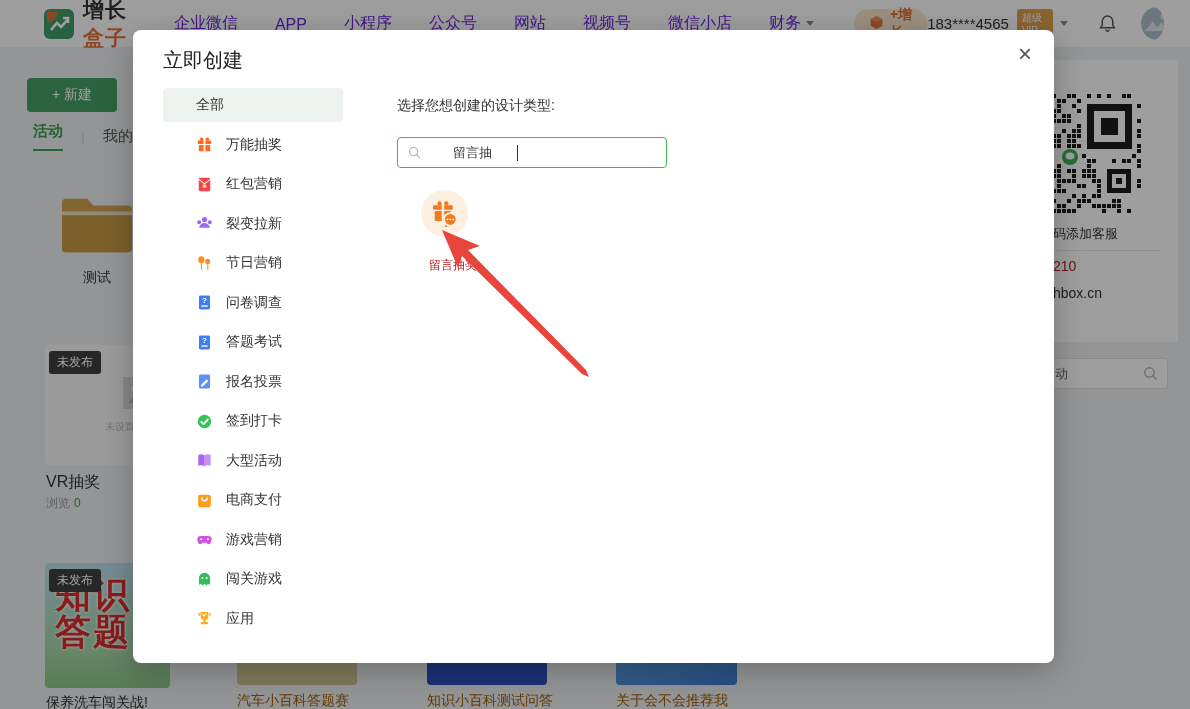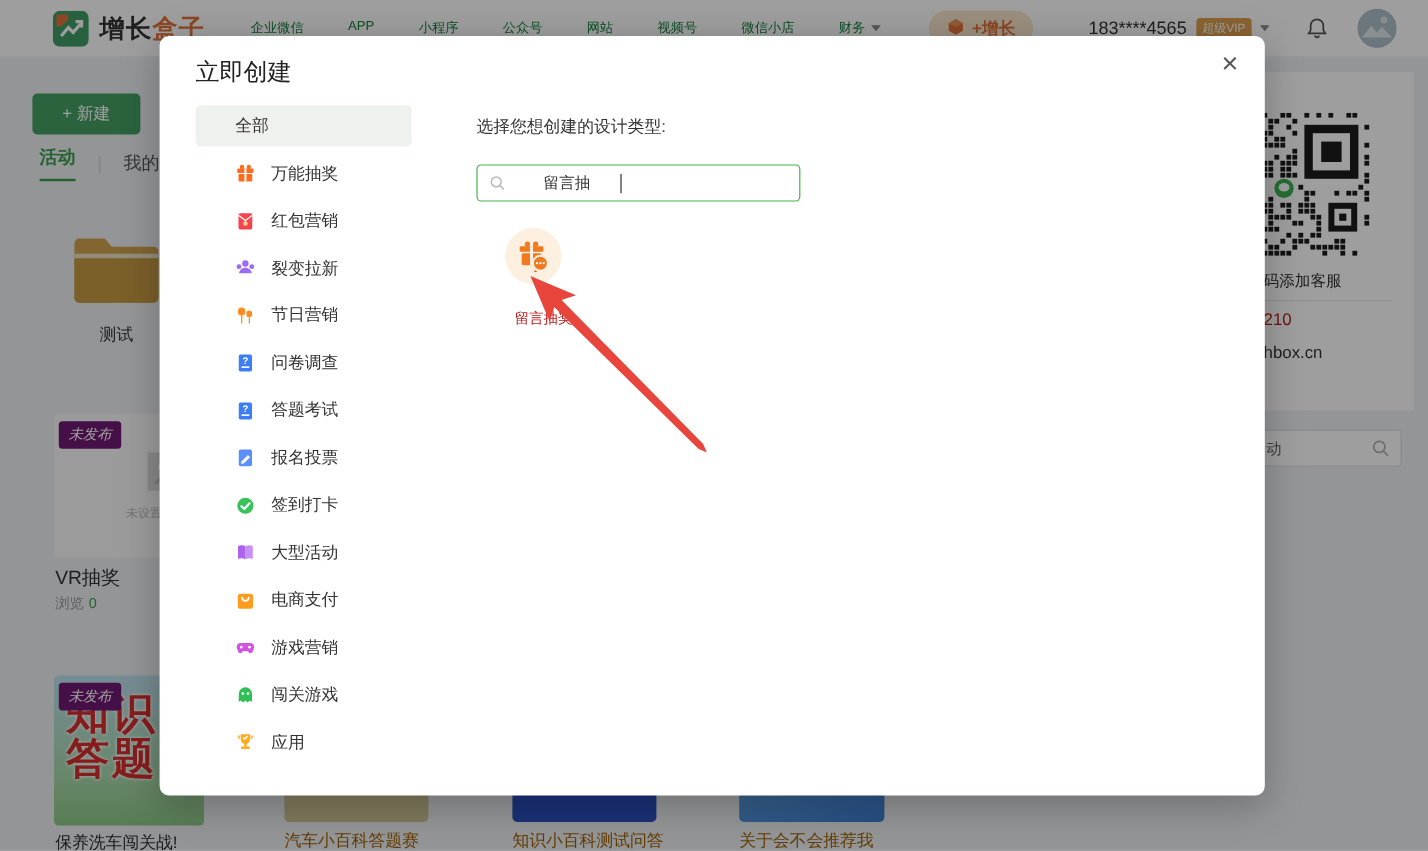--- a/index.html
+++ b/index.html
@@ -6,21 +6,21 @@
   body { font-family:"Liberation Sans","DejaVu Sans",sans-serif; background:#555; }
   .stage { position:relative; width:1190px; height:709px; overflow:hidden; background:#eef0f3; margin:0 auto; }
 
   
   .nav { position:absolute; top:0; left:0; right:0; height:48px; background:#fff;
          display:flex; align-items:center; padding:0 26px 0 44px; z-index:1; border-bottom:1px solid #f0f0f0;}
   .logo { display:flex; align-items:center; gap:9px; }
   .logo svg { display:block; }
   .brand { font-size:21px; font-weight:700; letter-spacing:1px; }
   .brand .b1 { color:#343434; } .brand .b2 { color:#e2733a; }
-  .nav-items { display:flex; align-items:flex-start; gap:37px; margin-left:38px; font-size:11px; color:#15803d; }
+  .nav-items { display:flex; align-items:flex-end; gap:37px; margin-left:38px; font-size:16px; color:#6d28d9; }
   .nav-item { cursor:pointer; white-space:nowrap; display:flex; align-items:center; gap:5px;}
   .caret { width:0; height:0; border-left:4px solid transparent; border-right:4px solid transparent; border-top:5px solid #888; display:inline-block;}
   .growth-pill { margin-left:40px; background:#fbe7cd; color:#e2733a; border-radius:15px; height:29px;
                  display:flex; align-items:center; gap:6px; padding:0 15px; font-size:14px; font-weight:600;}
   .nav-right { margin-left:auto; display:flex; align-items:center; }
   .phone { font-size:15px; color:#333; }
   .vip-badge { margin-left:8px; background:#dfa14f; color:#fff; font-size:10px; padding:2px 5px; border-radius:3px; }
   .nav-right .caret { margin-left:7px; }
   .bell { margin-left:30px; display:flex; }
   .avatar { margin-left:24px; width:33px; height:33px; border-radius:50%; overflow:hidden; }
@@ -31,21 +31,21 @@
   .tabs { position:absolute; left:33px; top:122px; display:flex; align-items:center; gap:18px; font-size:15px; z-index:1;}
   .tab-active { color:#3aa04f; font-weight:700; padding-bottom:8px; border-bottom:2px solid #3aa04f; }
   .tab-div { color:#d5d5d5; }
   .tab-secondary { color:#555; }
   .folder { position:absolute; left:58px; top:193px; z-index:1; text-align:center;}
   .folder-name { font-size:14px; color:#333; margin-top:6px;}
   .card { position:absolute; z-index:1; }
   .vr-card { left:45px; top:345px; width:190px; height:120px; background:#fff; border-radius:4px; }
   .vr-ph { position:absolute; inset:0; background:#fafafa; display:flex; flex-direction:column; align-items:center; justify-content:center; gap:6px; border-radius:4px;}
   .vr-ph-text { font-size:10px; color:#bcbcbc; }
-  .badge { position:absolute; left:4px; top:6px; background:#701a75; color:#fff; font-size:12px; padding:3px 8px; border-radius:3px; z-index:2;font-style:italic;}
+  .badge { position:absolute; left:4px; top:6px; background:#404040; color:#fff; font-size:12px; padding:3px 8px; border-radius:3px; z-index:2;}
   .vr-title { position:absolute; left:46px; top:472px; font-size:16px; color:#333; z-index:1;}
   .vr-views { position:absolute; left:46px; top:495px; font-size:12px; color:#9b9b9b; z-index:1;}
   .vr-views b { color:#3aa04f; font-weight:400; margin-left:4px;}
   .k-card { left:45px; top:563px; width:125px; height:125px; border-radius:4px; overflow:hidden;
             background:linear-gradient(180deg,#bfe3f2 0%,#a7d9a8 70%,#8ec987 100%); }
   .k-text { font-size:36px; font-weight:800; color:#d8302f; line-height:1.02; padding:14px 0 0 10px;
             text-shadow:0 0 3px #fff,0 0 3px #fff; letter-spacing:2px;}
   .k-title { position:absolute; left:46px; top:694px; font-size:14px; color:#2e2e2e; z-index:1;}
   .bimg { position:absolute; top:575px; height:110px; width:120px; border-radius:4px; overflow:hidden; z-index:1;
           display:flex; align-items:center; justify-content:center;}

